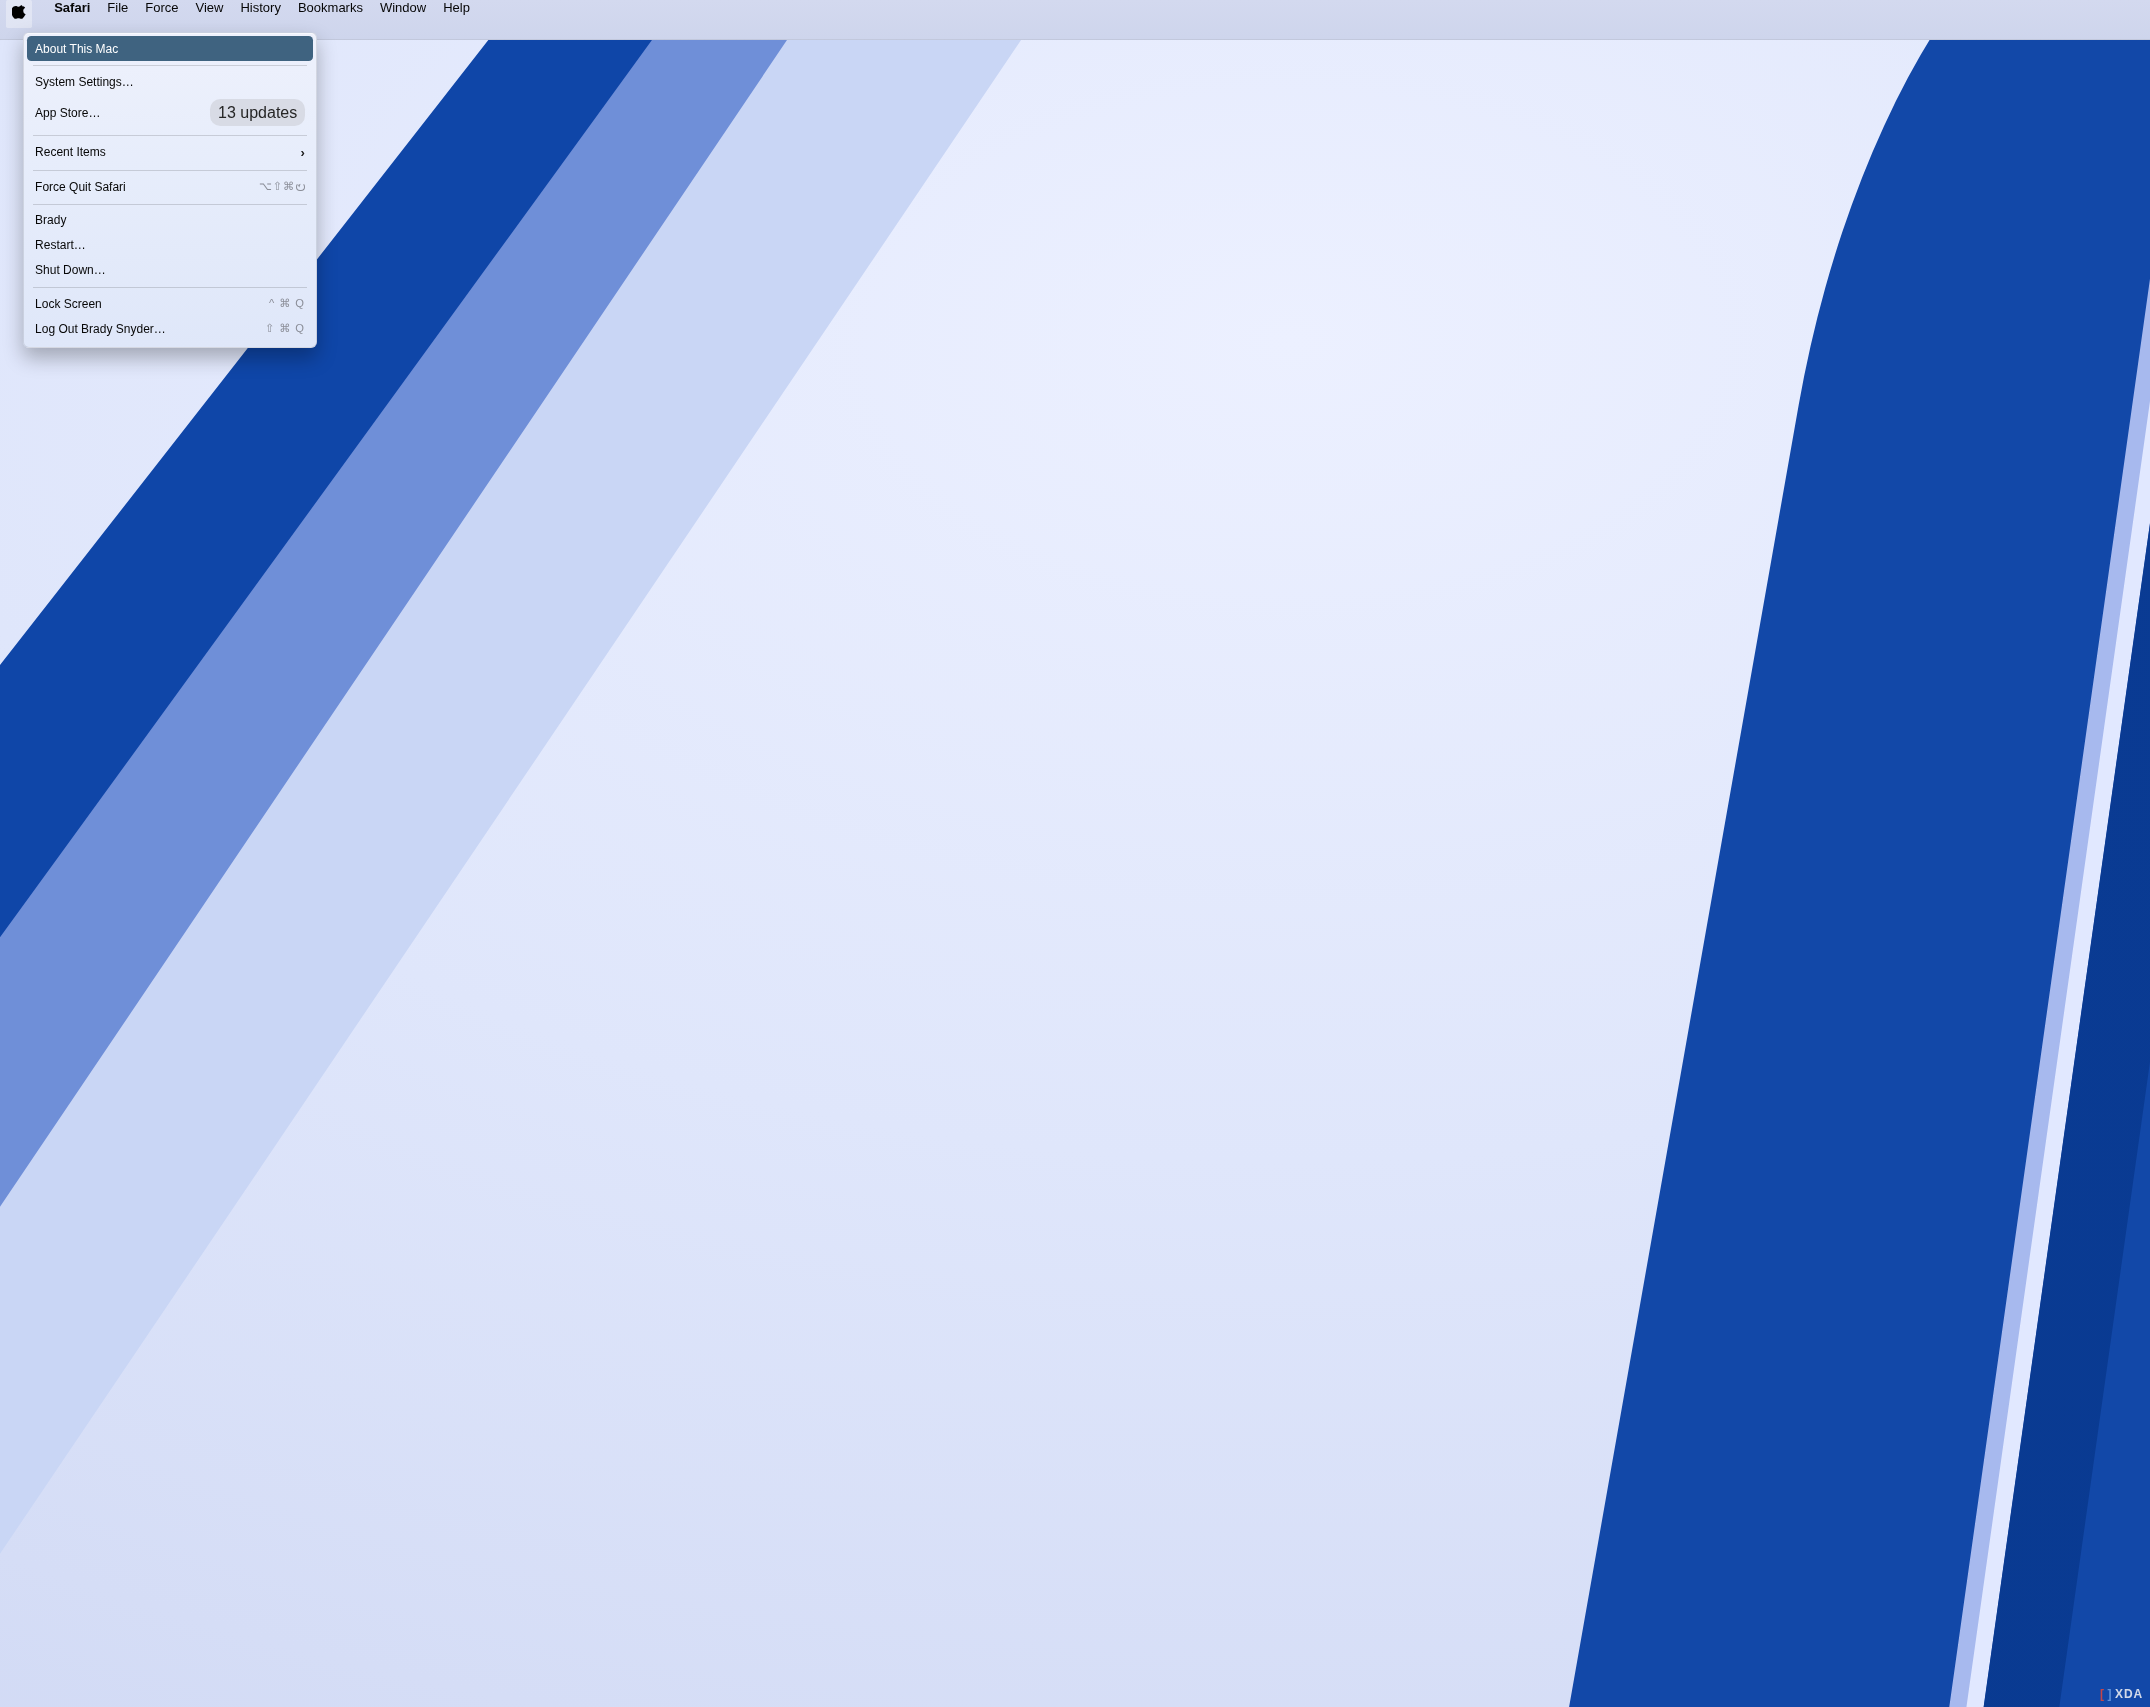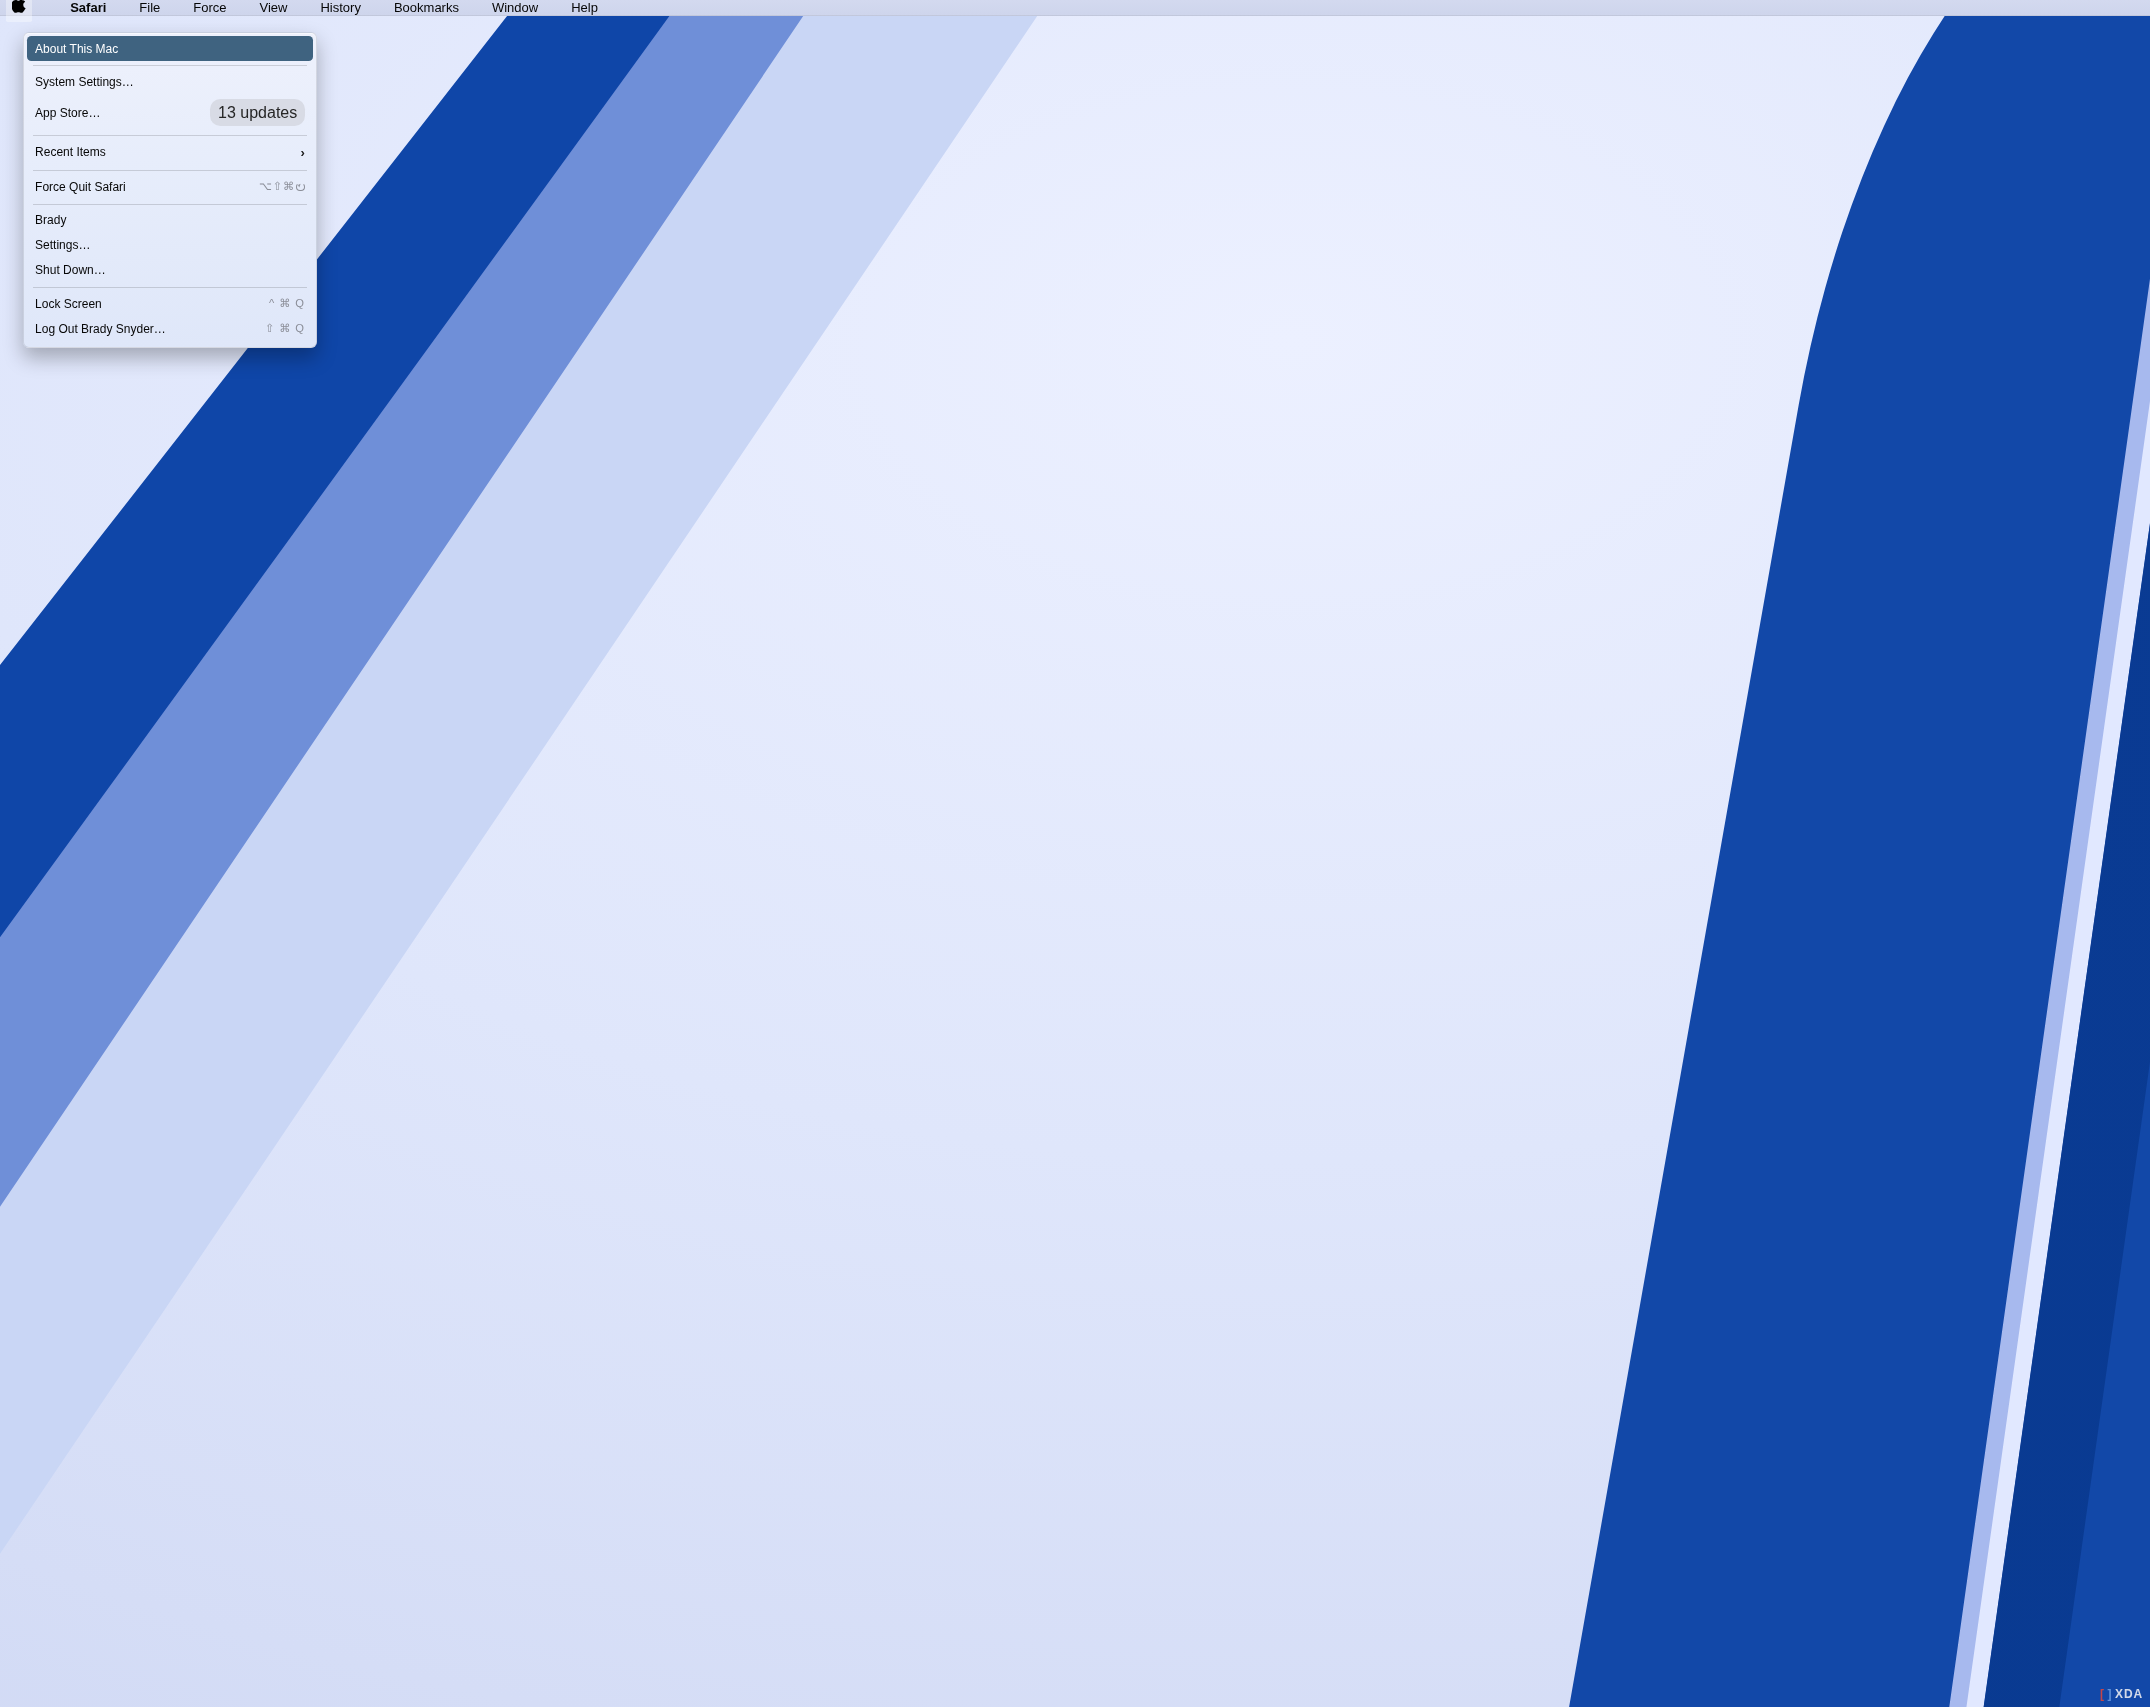--- a/index.html
+++ b/index.html
@@ -51,24 +51,24 @@
     border-radius: 43px;
   }
   .stripe-a { background: #0f46a8; }
   .stripe-b { background: #6f8fd8; left: 4%; width: 10%; transform: rotate(36deg); }
   .stripe-c { background: #c9d6f5; left: 12%; width: 9%; transform: rotate(34deg); }
 
   
   .menubar {
     position: relative;
     z-index: 5;
-    height: 16px;
-    display: flex;
-    align-items: center;
-    gap: 33px;
+    height: 40px;
+    display: flex;
+    align-items: flex-start;
+    gap: 17px;
     padding: 0 12px 0 11.2px;
     background: linear-gradient(#d3d9ef, #ced5ec);
     border-bottom: 0.9px solid rgba(0,0,0,0.08);
     font-size: 13px;
     color: #060606;
   }
   .menubar .apple {
     width: 26px;
     height: 28px;
     display: flex;
@@ -232,21 +232,21 @@
       <span class="escape-glyph"></span>
     </span>
   </div>
 
   <div class="sep"></div>
 
   <div class="item">
     <span>Brady</span>
   </div>
   <div class="item">
-    <span>Settings…</span>
+    <span>Restart…</span>
   </div>
   <div class="item">
     <span>Shut Down…</span>
   </div>
 
   <div class="sep"></div>
 
   <div class="item">
     <span>Lock Screen</span>
     <span class="shortcut">^ ⌘ Q</span>

